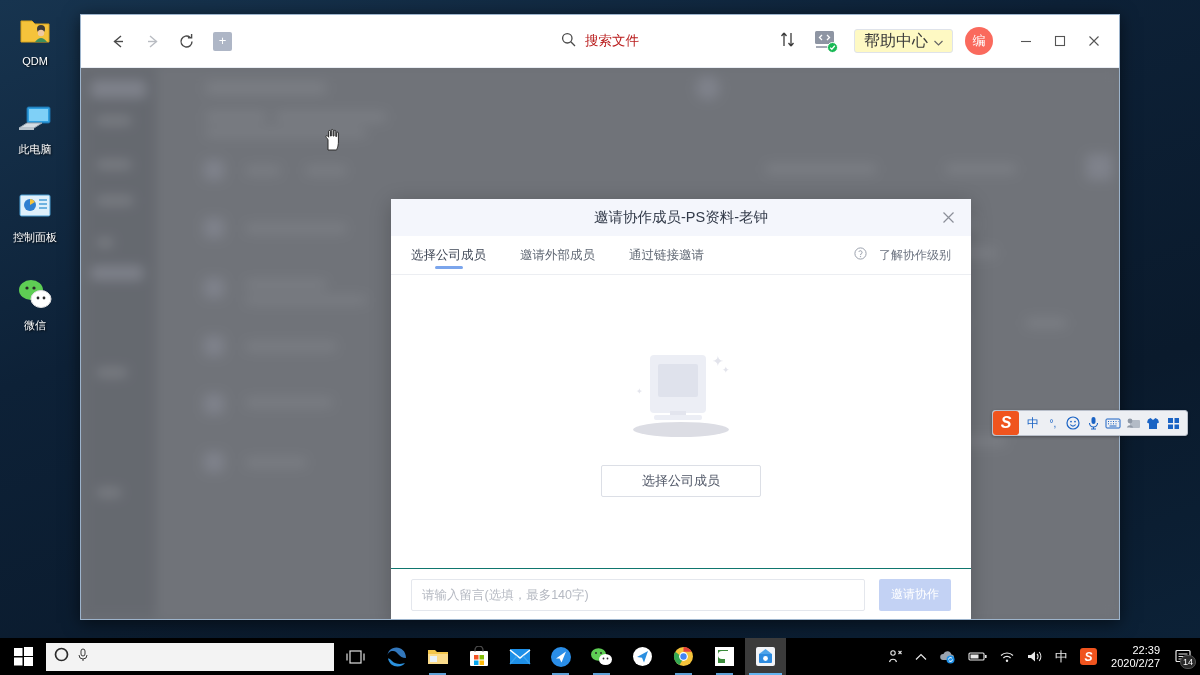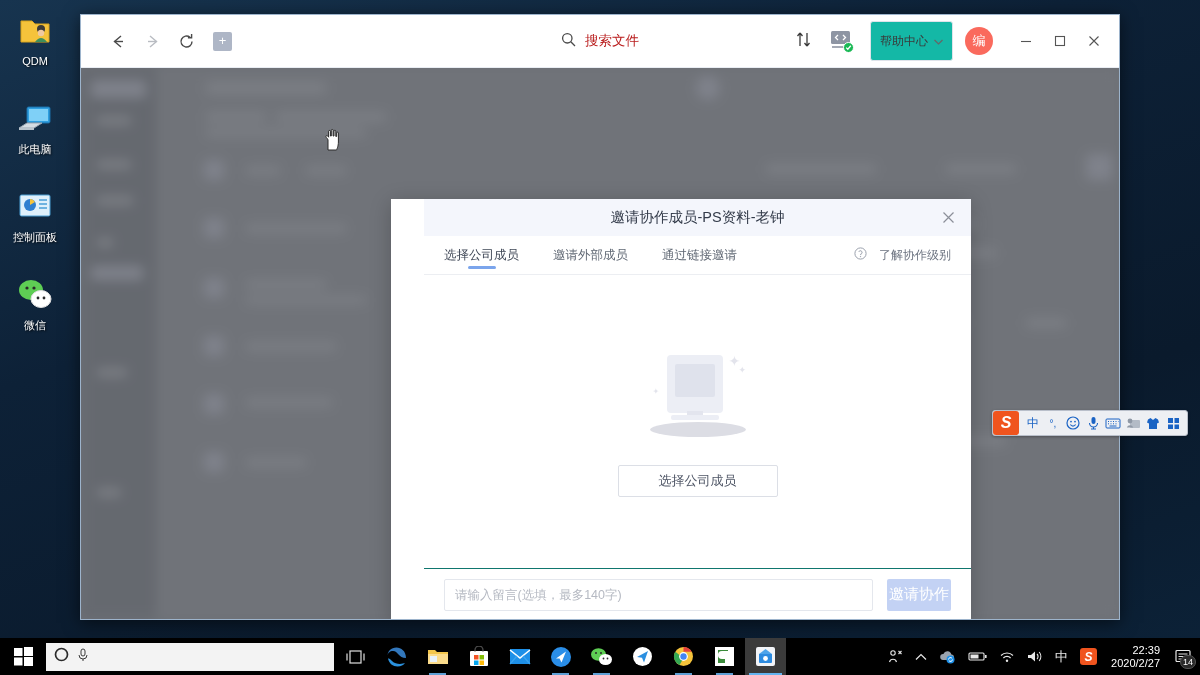--- a/index.html
+++ b/index.html
@@ -68,24 +68,24 @@
   .icon-btn {
     width: 34px; height: 34px; display: flex; align-items: center; justify-content: center;
     cursor: pointer; position: relative;
   }
   .green-dot {
     position: absolute; right: 4px; bottom: 5px; width: 11px; height: 11px;
     border-radius: 50%; background: #19b955; border: 1.5px solid #fff;
     display: flex; align-items: center; justify-content: center;
   }
   #help-center {
-    height: 40px; border: 1px solid #dfe3ea; border-radius: 3px;
+    height: 24px; border: 1px solid #dfe3ea; border-radius: 3px;
     display: flex; align-items: center; gap: 6px; padding: 0 9px;
-    font-size: 12px; color: #3a3a3a; cursor: pointer; margin: 0 8px;
-    background: #14b8a6;
+    font-size: 16px; color: #3a3a3a; cursor: pointer; margin: 0 8px;
+    background: #fef9c3;
   }
   #avatar {
     width: 28px; height: 28px; border-radius: 50%; background: #fa6a5d;
     color: #fff; font-size: 13px; display: flex; align-items: center; justify-content: center;
     cursor: pointer; margin-right: 14px;
   }
   .win-ctl {
     width: 30px; height: 34px; display: flex; align-items: center; justify-content: center;
     color: #777; cursor: pointer;
   }
@@ -98,21 +98,21 @@
   #app-body-blur { filter: blur(6px); opacity: .5; width: 100%; height: 100%; position: relative; }
   .bg-side { position: absolute; left: 0; top: 0; width: 75px; height: 100%; background: #5f636a; }
   .bg-main { position: absolute; left: 75px; top: 0; right: 0; height: 100%; background: #74777d; }
   .bg-line { position: absolute; background: #8a8d93; border-radius: 2px; }
   .bg-sq { position: absolute; background: #9194a0; border-radius: 3px; }
 
   
   #modal {
     position: absolute; left: 310px; top: 131px; width: 580px; height: 421px;
     background: #fff; box-shadow: 0 4px 20px rgba(0,0,0,.22);
-    display: flex; flex-direction: column; padding-left: 33px;
+    display: flex; flex-direction: column;
   }
   #modal-header {
     height: 37px; background: #f4f6fc; position: relative;
     display: flex; align-items: center; justify-content: center;
   }
   #modal-title { font-size: 14.5px; color: #333b4a; }
   #modal-close {
     position: absolute; right: 13px; top: 50%; transform: translateY(-50%);
     width: 20px; height: 20px; display: flex; align-items: center; justify-content: center;
     color: #8b8f99; cursor: pointer; font-size: 15px;
@@ -168,22 +168,22 @@
     height: 52px; border-top: 1px solid #0f766e; display: flex; align-items: center;
     padding: 0 20px; gap: 14px; background: #fff;
   }
   #msg-input {
     flex: 1; height: 32px; border: 1px solid #e4e7ed; border-radius: 2px;
     padding: 0 10px; font-size: 12.5px; color: #333; outline: none;
     font-family: inherit; background: #fff;
   }
   #msg-input::placeholder { color: #b5b9c2; }
   #invite-btn {
-    width: 64px; height: 32px; background: #c3d2f4; color: #fff;
-    font-size: 15px; border: none; border-radius: 2px; cursor: default;
+    width: 72px; height: 32px; background: #c3d2f4; color: #fff;
+    font-size: 12px; border: none; border-radius: 2px; cursor: default;
     font-family: inherit;
   }
 
   
   #cursor { position: absolute; left: 551px; top: 193px; width: 18px; height: 22px; pointer-events: none; }
 
   
   #ime-bar {
     position: absolute; left: 992px; top: 410px; height: 26px;
     background: #edeff3; border: 1px solid #b9bfca; border-radius: 3px;

